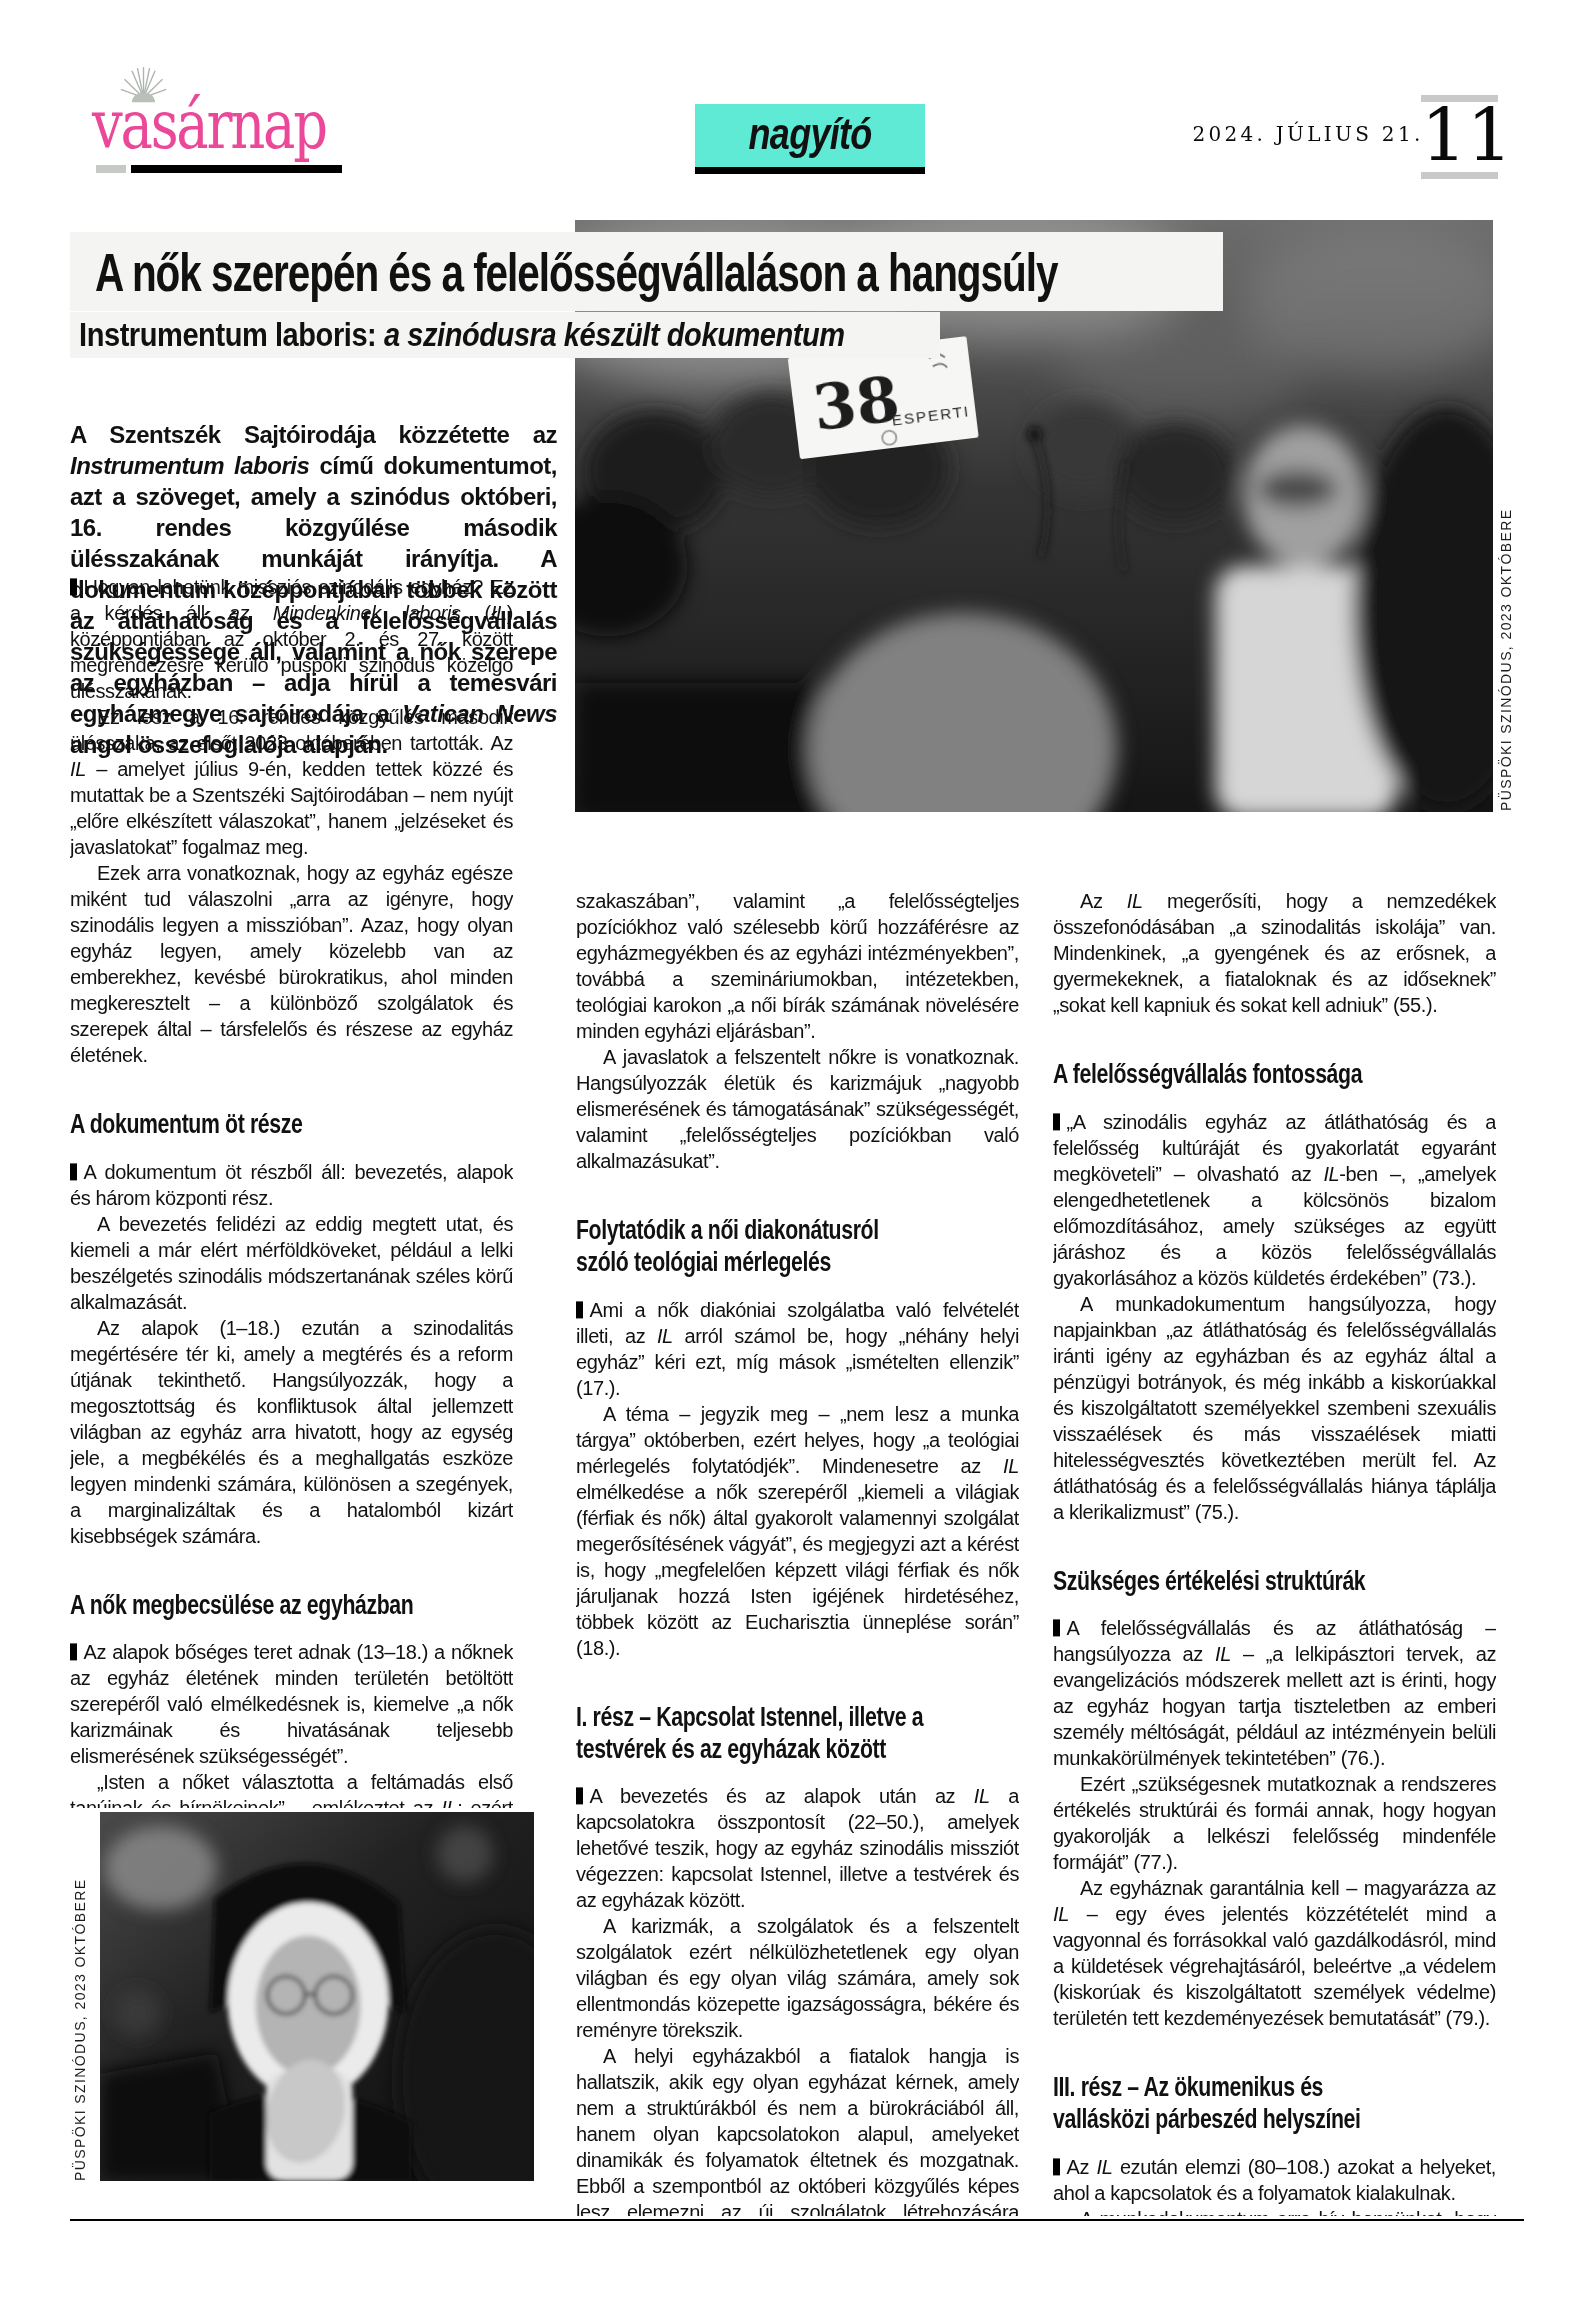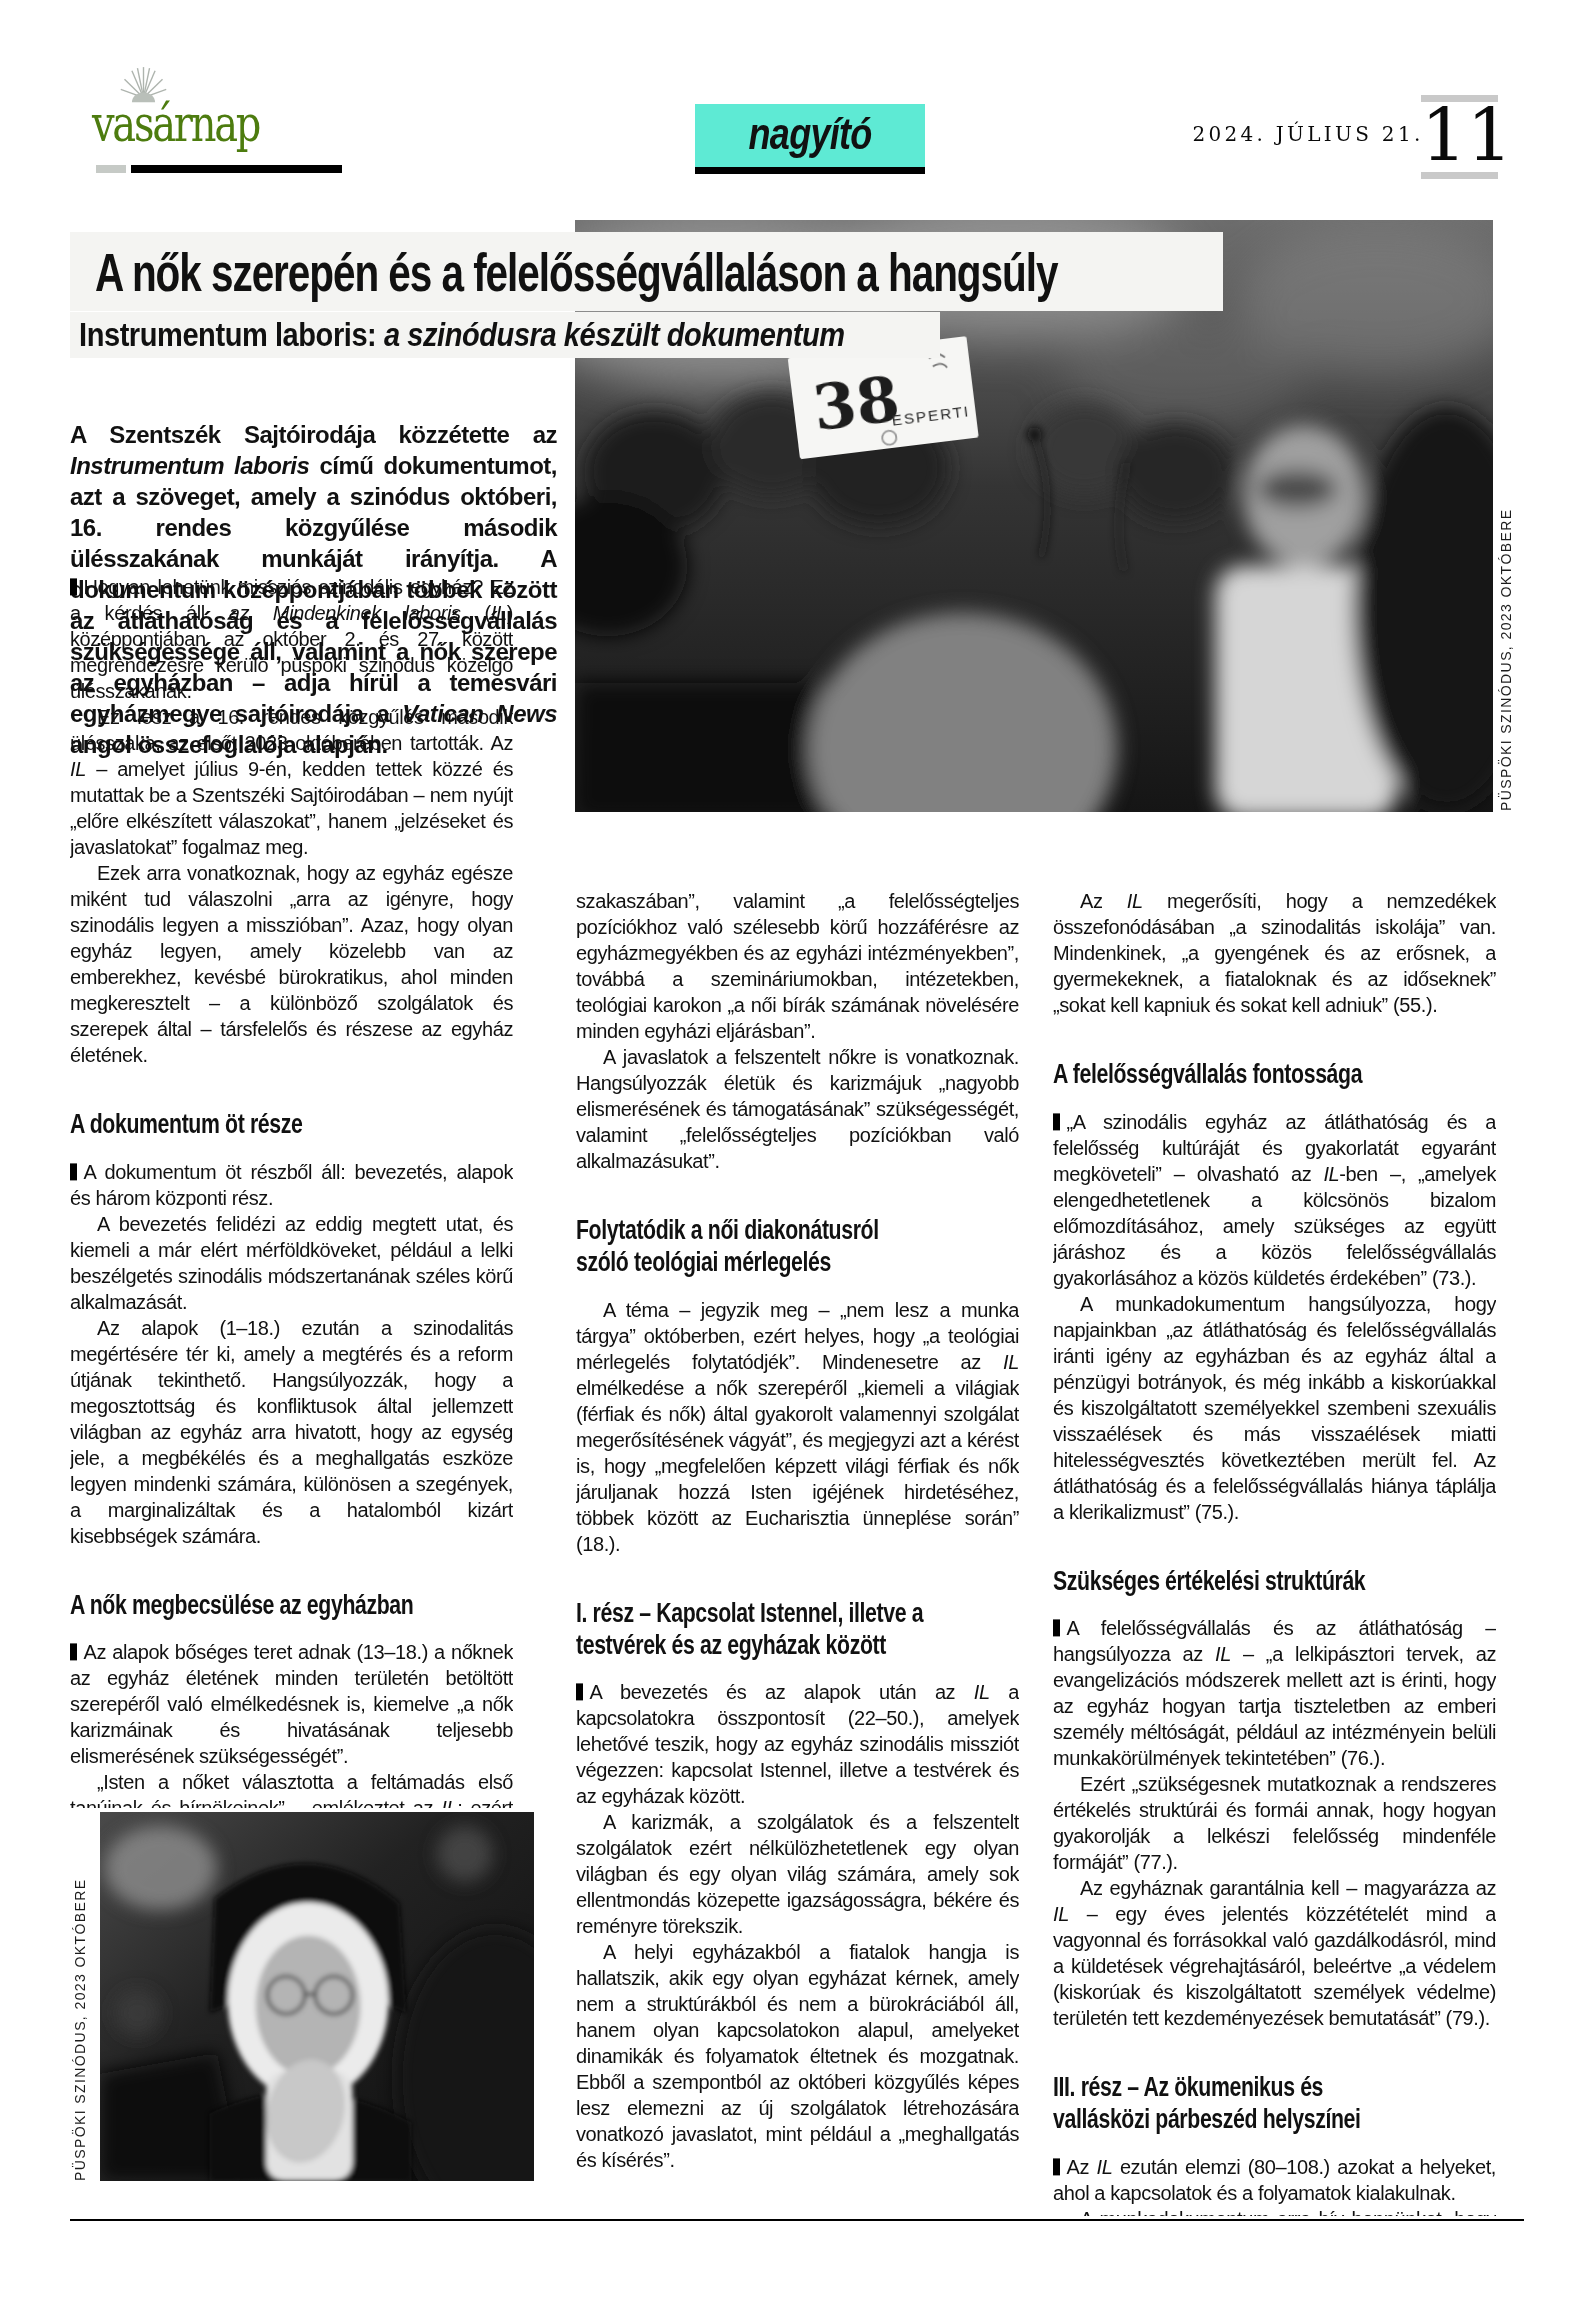--- a/index.html
+++ b/index.html
@@ -1,21 +1,21 @@
 <!DOCTYPE html>
 <html lang="hu" style="font-size:7.5px"><head>
 <meta charset="utf-8">
 <style>
   html,body{margin:0;padding:0;background:#888;}
   .page{position:relative;width:1595px;height:2319px;background:#ffffff;
         font-family:"Liberation Sans",sans-serif;color:#111;overflow:hidden;}
 
   
   .masthead{position:absolute;left:92px;top:87px;font-family:"DejaVu Serif",serif;
-            font-size:50px;line-height:75px;letter-spacing:-2.8px;color:#4d7c0f;}
+            font-size:68px;line-height:75px;letter-spacing:-2.8px;color:#ec4899;}
   .masthead .squeeze{display:inline-block;transform:scaleX(.8);transform-origin:0 0;}
   .sun-icon{position:absolute;left:118px;top:65px;width:51px;height:45px;}
   .logo-bar{position:absolute;left:131px;top:165px;width:211px;height:8px;background:#000;}
   .logo-bar-gray{position:absolute;left:96px;top:165px;width:30px;height:8px;background:#c6cac6;}
 
   .section-box{position:absolute;left:695px;top:104px;width:230px;height:70px;background:#5eead4;}
   .section-title{display:block;text-align:center;font-style:italic;font-weight:700;
                  font-size:44px;line-height:60px;letter-spacing:-0.9px;}
   .section-title .squeeze{display:inline-block;transform:scaleX(.82);transform-origin:50% 50%;}
   .section-bar{position:absolute;left:0;bottom:0;width:100%;height:7.5px;background:#000;}
@@ -170,20 +170,21 @@
       <p class="body-p ind">A bevezetés felidézi az eddig megtett utat, és kiemeli a már elért mérföldköveket, például a lelki beszélgetés szinodális módszertanának széles körű alkalmazását.</p>
       <p class="body-p ind">Az alapok (1–18.) ezután a szinodalitás megértésére tér ki, amely a megtérés és a reform útjának tekinthető. Hangsúlyozzák, hogy a megosztottság és konfliktusok által jellemzett világban az egyház arra hivatott, hogy az egység jele, a megbékélés és a meghallgatás eszköze legyen mindenki számára, különösen a szegények, a marginalizáltak és a hatalomból kizárt kisebbségek számára.</p>
       <h2 class="sec-h"><span class="squeeze">A nők megbecsülése az egyházban</span></h2>
       <p class="body-p"><span class="pmark"></span>Az alapok bőséges teret adnak (13–18.) a nőknek az egyház életének minden területén betöltött szerepéről való elmélkedésnek is, kiemelve „a nők karizmáinak és hivatásának teljesebb elismerésének szükségességét”.</p>
       <p class="body-p ind">„Isten a nőket választotta a feltámadás első tanúinak és hírnökeinek” – emlékeztet az <em>IL</em>; ezért „a keresztség alapján teljes egyenjogúságot élveznek, a Lélek ajándékainak azonos kiáradásában részesülnek, és Krisztus küldetésének szolgálatára kaptak meghívást…”</p>
     </div>
   <div class="col c-middle">
       <p class="body-p">szakaszában”, valamint „a felelősségteljes pozíciókhoz való szélesebb körű hozzáférésre az egyházmegyékben és az egyházi intézményekben”, továbbá a szemináriumokban, intézetekben, teológiai karokon „a női bírák számának növelésére minden egyházi eljárásban”.</p>
       <p class="body-p ind">A javaslatok a felszentelt nőkre is vonatkoznak. Hangsúlyozzák életük és karizmájuk „nagyobb elismerésének és támogatásának” szükségességét, valamint „felelősségteljes pozíciókban való alkalmazásukat”.</p>
       <h2 class="sec-h"><span class="squeeze">Folytatódik a női diakonátusról<br>szóló teológiai mérlegelés</span></h2>
+      <p class="body-p"><span class="pmark"></span>Ami a nők diakóniai szolgálatba való felvételét illeti, az <em>IL</em> arról számol be, hogy „néhány helyi egyház” kéri ezt, míg mások „ismételten ellenzik” (17.).</p>
       <p class="body-p ind">A téma – jegyzik meg – „nem lesz a munka tárgya” októberben, ezért helyes, hogy „a teológiai mérlegelés folytatódjék”. Mindenesetre az <em>IL</em> elmélkedése a nők szerepéről „kiemeli a világiak (férfiak és nők) által gyakorolt valamennyi szolgálat megerősítésének vágyát”, és megjegyzi azt a kérést is, hogy „megfelelően képzett világi férfiak és nők járuljanak hozzá Isten igéjének hirdetéséhez, többek között az Eucharisztia ünneplése során” (18.).</p>
       <h2 class="sec-h"><span class="squeeze">I. rész – Kapcsolat Istennel, illetve a<br>testvérek és az egyházak között</span></h2>
       <p class="body-p"><span class="pmark"></span>A bevezetés és az alapok után az <em>IL</em> a kapcsolatokra összpontosít (22–50.), amelyek lehetővé teszik, hogy az egyház szinodális missziót végezzen: kapcsolat Istennel, illetve a testvérek és az egyházak között.</p>
       <p class="body-p ind">A karizmák, a szolgálatok és a felszentelt szolgálatok ezért nélkülözhetetlenek egy olyan világban és egy olyan világ számára, amely sok ellentmondás közepette igazságosságra, békére és reményre törekszik.</p>
       <p class="body-p ind">A helyi egyházakból a fiatalok hangja is hallatszik, akik egy olyan egyházat kérnek, amely nem a struktúrákból és nem a bürokráciából áll, hanem olyan kapcsolatokon alapul, amelyeket dinamikák és folyamatok éltetnek és mozgatnak. Ebből a szempontból az októberi közgyűlés képes lesz elemezni az új szolgálatok létrehozására vonatkozó javaslatot, mint például a „meghallgatás és kísérés”.</p>
     </div>
   <div class="col c-right">
       <p class="body-p ind">Az <em>IL</em> megerősíti, hogy a nemzedékek összefonódásában „a szinodalitás iskolája” van. Mindenkinek, „a gyengének és az erősnek, a gyermekeknek, a fiataloknak és az időseknek” „sokat kell kapniuk és sokat kell adniuk” (55.).</p>
       <h2 class="sec-h"><span class="squeeze">A felelősségvállalás fontossága</span></h2>
       <p class="body-p"><span class="pmark"></span>„A szinodális egyház az átláthatóság és a felelősség kultúráját és gyakorlatát egyaránt megköveteli” – olvasható az <em>IL</em>-ben –, „amelyek elengedhetetlenek a kölcsönös bizalom előmozdításához, amely szükséges az együtt járáshoz és a közös felelősségvállalás gyakorlásához a közös küldetés érdekében” (73.).</p>

